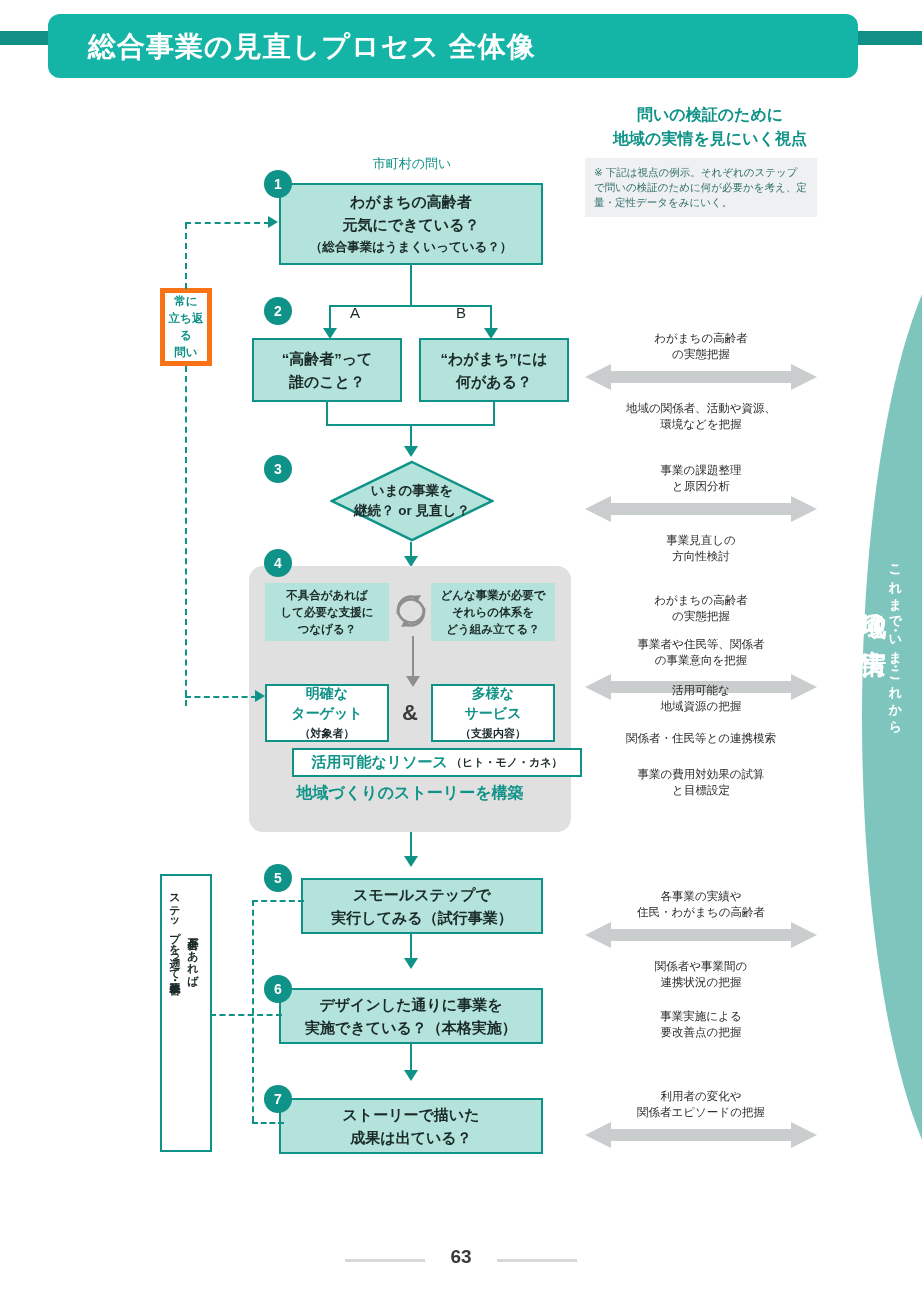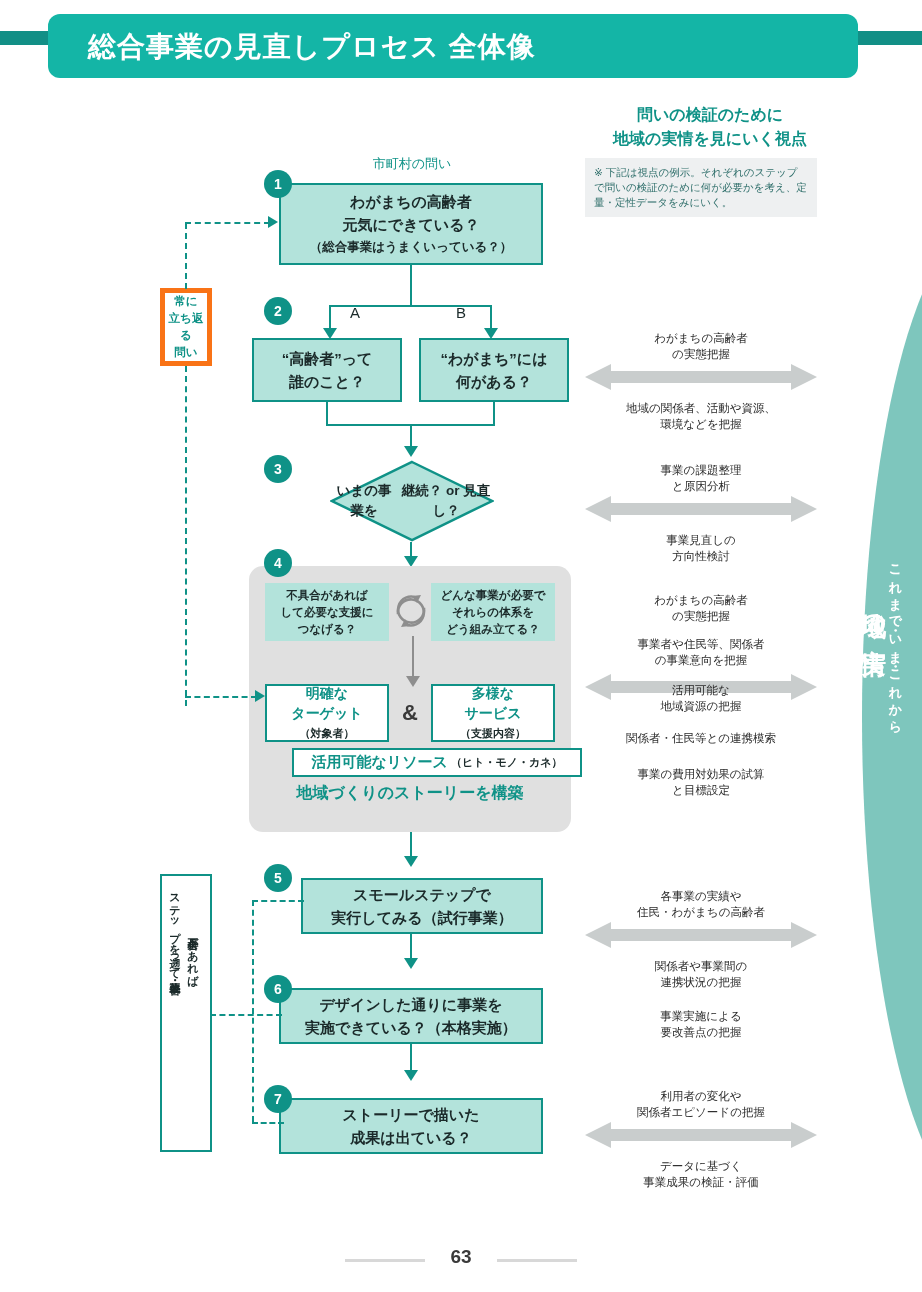--- a/index.html
+++ b/index.html
@@ -107,21 +107,21 @@
     position:absolute;width:0;height:0;
     border-top:6px solid transparent;border-bottom:6px solid transparent;
     border-left:10px solid #0f9287;
   }
 
   
   .diamond-wrap{position:absolute;left:330px;top:460px;width:164px;height:82px;}
   .diamond-wrap svg{position:absolute;left:0;top:0;}
   .diamond-txt{
     position:absolute;left:0;top:0;width:164px;height:82px;
-    display:flex;flex-direction:row;align-items:center;justify-content:center;
+    display:flex;flex-direction:column;align-items:center;justify-content:center;
     font-size:13.5px;font-weight:bold;color:#1b2a2a;line-height:20px;
     text-align:center;
   }
 
   
   .panel4{
     position:absolute;left:249px;top:566px;width:322px;height:266px;
     background:#e0e0e0;border-radius:14px;
   }
   .mini{
@@ -437,23 +437,19 @@
   </div>
 
   <div class="vp" style="top:1088px;">
     <div class="t">
       <div>利用者の変化や</div>
       <div>関係者エピソードの把握</div>
     </div>
     <svg class="arrow-svg" style="top:32px;" width="232" height="30" viewBox="0 0 232 30">
       <polygon points="0,15 26,2 26,9 206,9 206,2 232,15 206,28 206,21 26,21 26,28" fill="#c9cdcd"></polygon>
     </svg>
-    <div class="t" style="top:38px;">
-      <div>データに基づく</div>
-      <div>事業成果の検証・評価</div>
-    </div>
   </div>
 
   <div class="foot-l"></div>
   <div class="foot-num">63</div>
   <div class="foot-r"></div>
 
 </div>
 
 </body></html>

